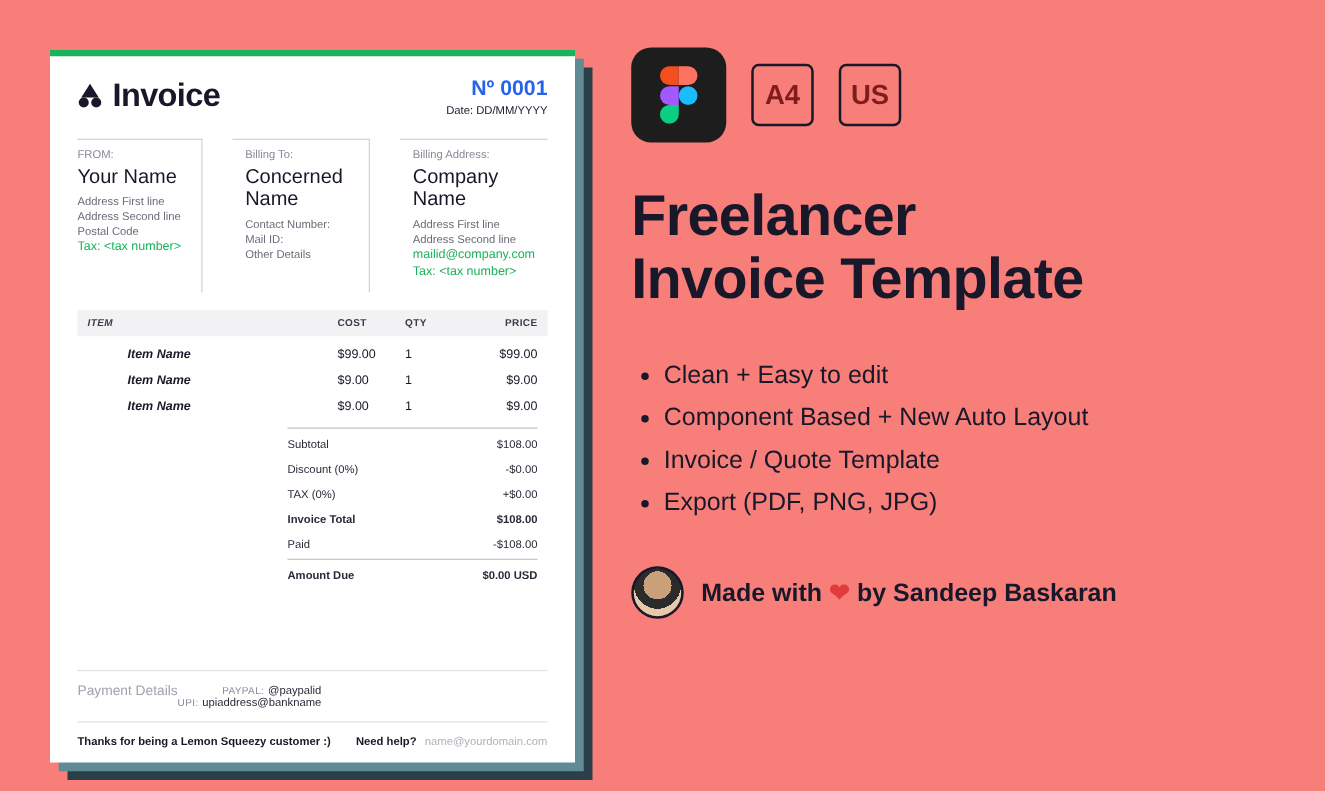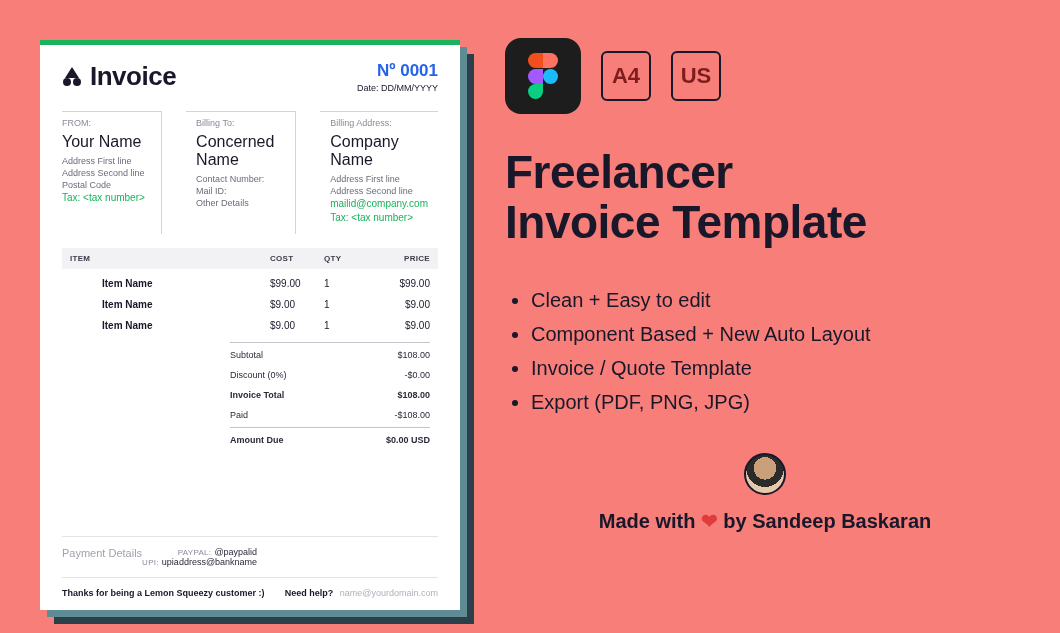--- a/index.html
+++ b/index.html
@@ -46,21 +46,21 @@
   .party:nth-child(2) { padding-left: 10px; }
   .party:last-child { border-right: none; padding-left: 10px; }
   .party-label { font-size: 9px; color: #8a8a99; margin-bottom: 5px; }
   .party-name { font-size: 16px; font-weight: 400; color: #18182a; margin-bottom: 4px; }
   .party-line { font-size: 9px; color: #6b6b7a; line-height: 1.35; }
   .party-green { font-size: 10px; color: #18b35a; line-height: 1.35; }
 
   
   .items { margin-top: 14px; width: 100%; }
   .items-head { display: flex; background: #f2f2f5; padding: 6px 8px; font-size: 8px; font-weight: 700; color: #3c3c4a; letter-spacing: 0.3px; }
-  .col-item { flex: 1 1 auto; }
+  .col-item { flex: 1 1 auto; font-style: italic; }
   .col-cost { width: 54px; text-align: left; }
   .col-qty  { width: 36px; text-align: left; }
   .col-price{ width: 70px; text-align: right; }
 
   .items-body { padding: 4px 8px 0 8px; }
   .item-row { display: flex; font-size: 10px; color: #18182a; padding: 5px 0; }
   .item-row .col-item { font-weight: 600; padding-left: 32px; }
 
   .totals { margin-top: 6px; padding: 0 8px; }
   .totals-inner { margin-left: auto; width: 200px; }
@@ -98,21 +98,21 @@
   .size-badge {
     width: 50px; height: 50px; border: 2.5px solid #18182a; border-radius: 6px;
     display: flex; align-items: center; justify-content: center;
     font-size: 22px; font-weight: 700; color: #7f1d1d;
   }
 
   .headline { margin-top: 34px; font-size: 46px; font-weight: 800; line-height: 1.08; letter-spacing: -0.5px; }
 
   .bullets { margin-top: 36px; list-style: disc; padding-left: 26px; font-size: 20px; font-weight: 500; line-height: 1.7; }
 
-  .made-with { margin-top: 34px; display: flex; align-items: center; gap: 14px; font-size: 20px; font-weight: 600; flex-direction: column; }
+  .made-with { margin-top: 34px; display: flex; align-items: center; gap: 14px; font-size: 20px; font-weight: 600; }
   .avatar { width: 42px; height: 42px; border-radius: 50%; border: 2px solid #18182a; background: radial-gradient(circle at 50% 35%, #caa07a 0 36%, #2b2b2b 36% 60%, #e6c9a8 60% 100%); }
   .heart { color: #e23b3b; }
 </style>
 </head>
 <body>
 
 <div class="paper-stack">
   <div class="paper-shadow-1"></div>
   <div class="paper-shadow-2"></div>
   <div class="paper">
@@ -190,20 +190,24 @@
       <div class="totals">
         <div class="totals-inner">
           <div class="tdiv"></div>
           <div class="trow">
               <span class="tl">Subtotal</span>
               <span class="tr">$108.00</span>
             </div>
           <div class="trow">
               <span class="tl">Discount (0%)</span>
               <span class="tr">-$0.00</span>
+            </div>
+          <div class="trow">
+              <span class="tl">TAX (0%)</span>
+              <span class="tr">+$0.00</span>
             </div>
           <div class="trow bold">
               <span class="tl">Invoice Total</span>
               <span class="tr">$108.00</span>
             </div>
           <div class="trow">
               <span class="tl">Paid</span>
               <span class="tr">-$108.00</span>
             </div>
           <div class="tdiv"></div>

